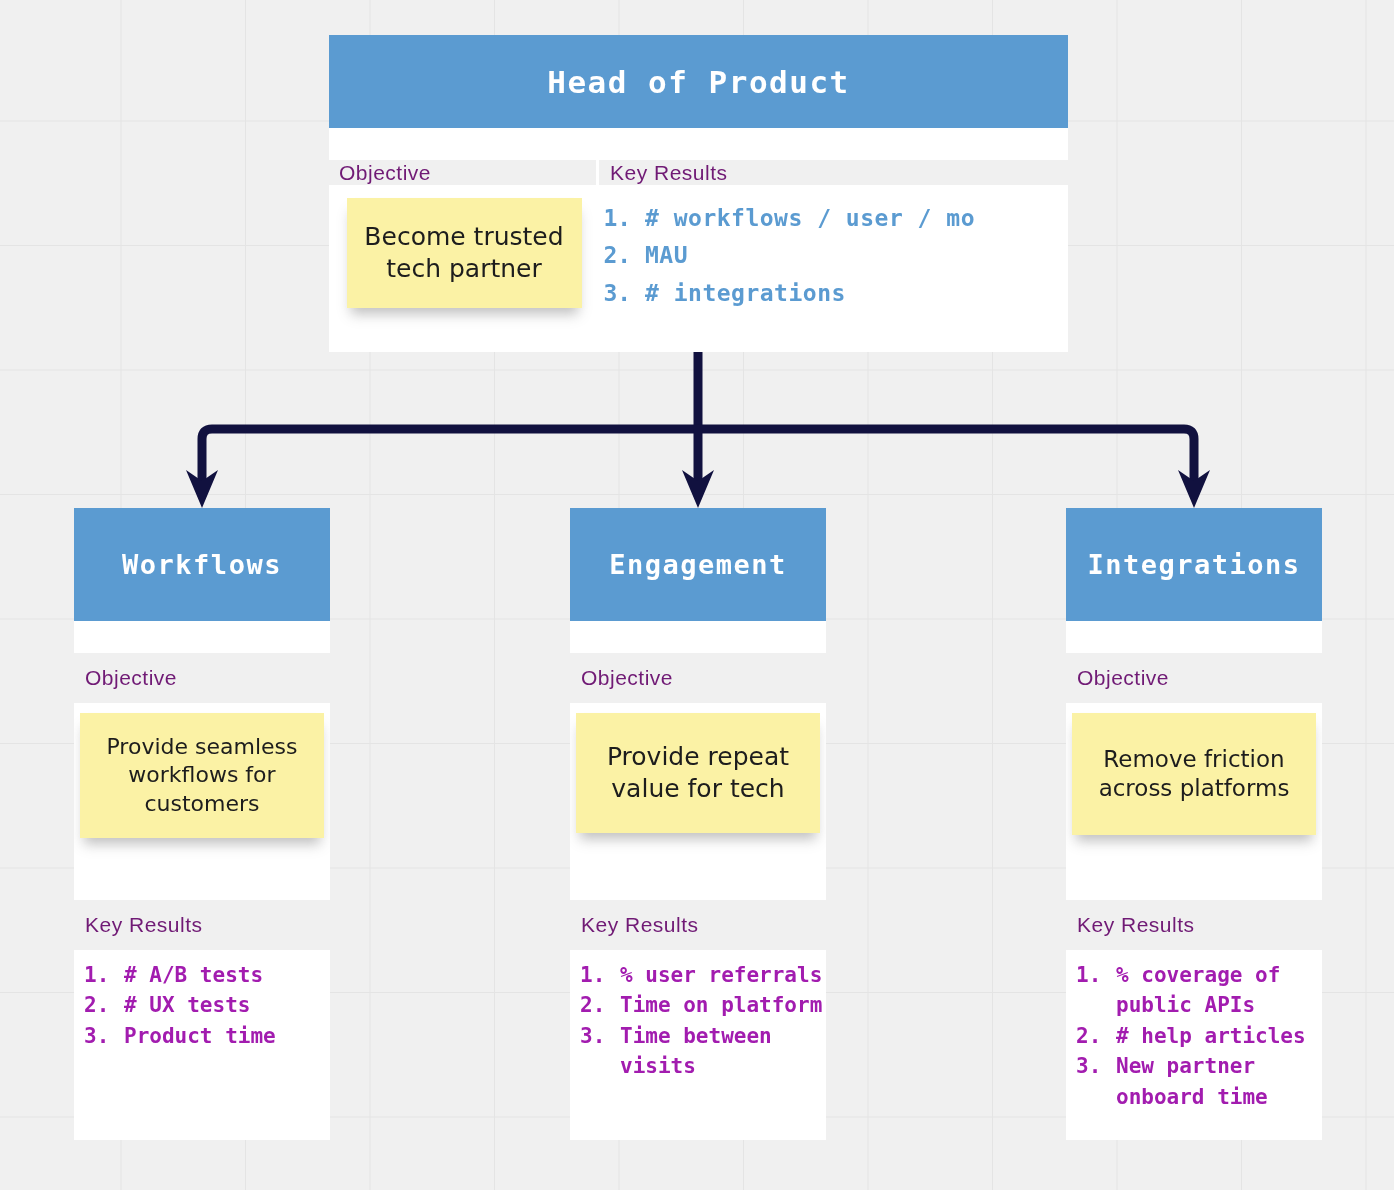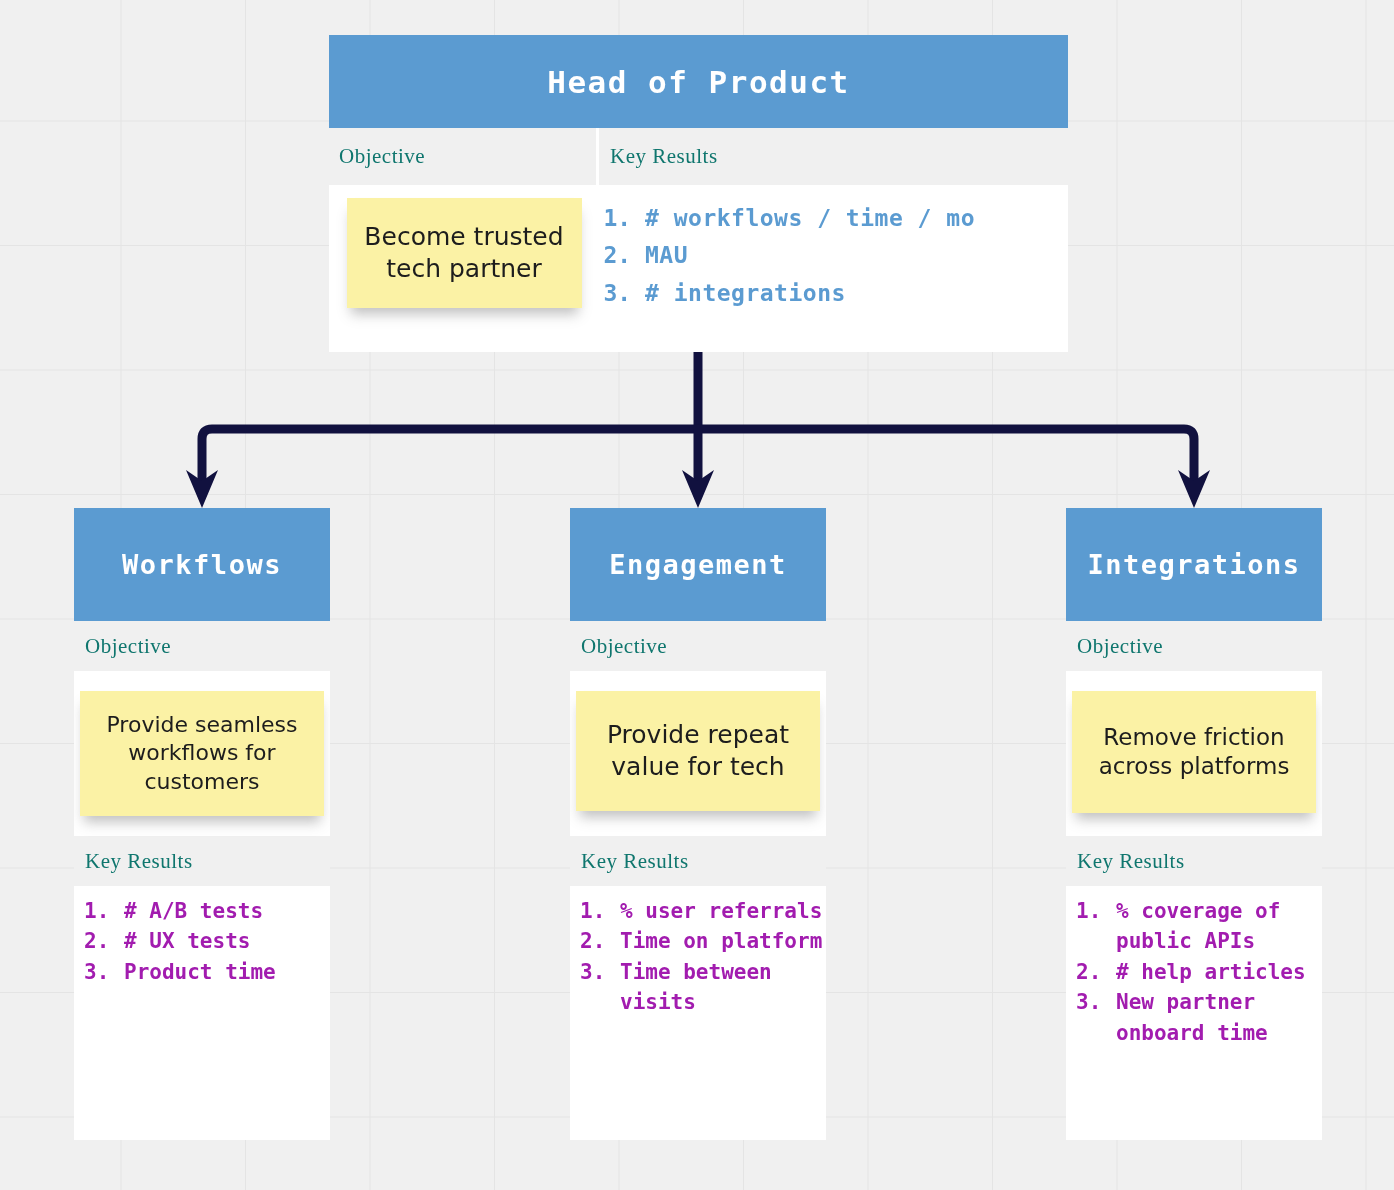--- a/index.html
+++ b/index.html
@@ -51,27 +51,28 @@
     font-family: "DejaVu Sans Mono", monospace;
     font-weight: bold;
     text-align: center;
     letter-spacing: 1.5px;
     display: flex;
     align-items: center;
     justify-content: center;
   }
   .label-row {
     background: #f0f0f0;
-    color: #0f766e;
-    font-family: Liberation Serif, serif;
+    color: #701a75;
+    font-family: Liberation Sans, sans-serif;
     font-size: 21px;
     letter-spacing: 0.5px;
     display: flex;
     align-items: center;
     box-sizing: border-box;
+    margin-top: 32px;
   }
   .sticky {
     background: #fbf2a5;
     color: #1d1d1d;
     font-family: "DejaVu Sans", sans-serif;
     display: flex;
     align-items: center;
     justify-content: center;
     text-align: center;
     box-sizing: border-box;
@@ -162,21 +163,21 @@
   .card-child .label-row {
     height: 50px;
     padding-left: 11px;
   }
   .card-child .obj-area {
     background: #ffffff;
     height: 165px;
     display: flex;
     align-items: flex-start;
     justify-content: center;
-    padding-top: 20px;
+    padding-top: 10px;
     box-sizing: border-box;
   }
   .card-child .sticky {
     width: 244px;
     font-size: 22px;
     padding: 8px 10px;
   }
   .card-child .kr-area {
     background: #ffffff;
     padding-top: 10px;
@@ -226,21 +227,21 @@
       <div class="divider"></div>
       <div class="label-row">Key Results</div>
     </div>
 
     <div class="cols-body">
       <div class="obj-cell">
         <div class="sticky">Become trusted tech partner</div>
       </div>
       <div class="kr-cell">
         <ol class="kr">
-          <li><span># workflows / time / mo</span></li>
+          <li><span># workflows / user / mo</span></li>
           <li><span>MAU</span></li>
           <li><span># integrations</span></li>
         </ol>
       </div>
     </div>
   </div>
 
   <div class="card card-child" id="card-workflows">
     <div class="card-header">Workflows</div>
     <div class="label-row">Objective</div>

